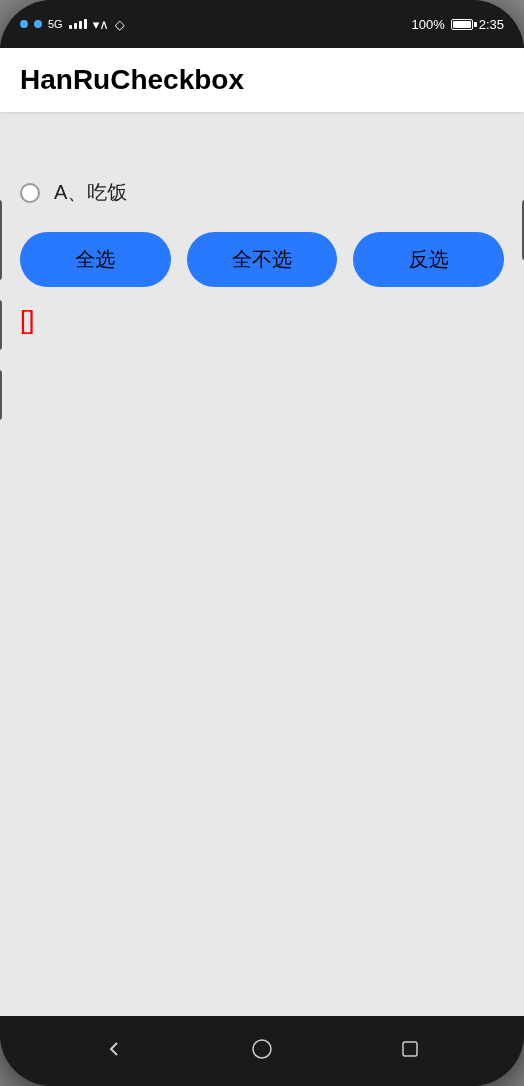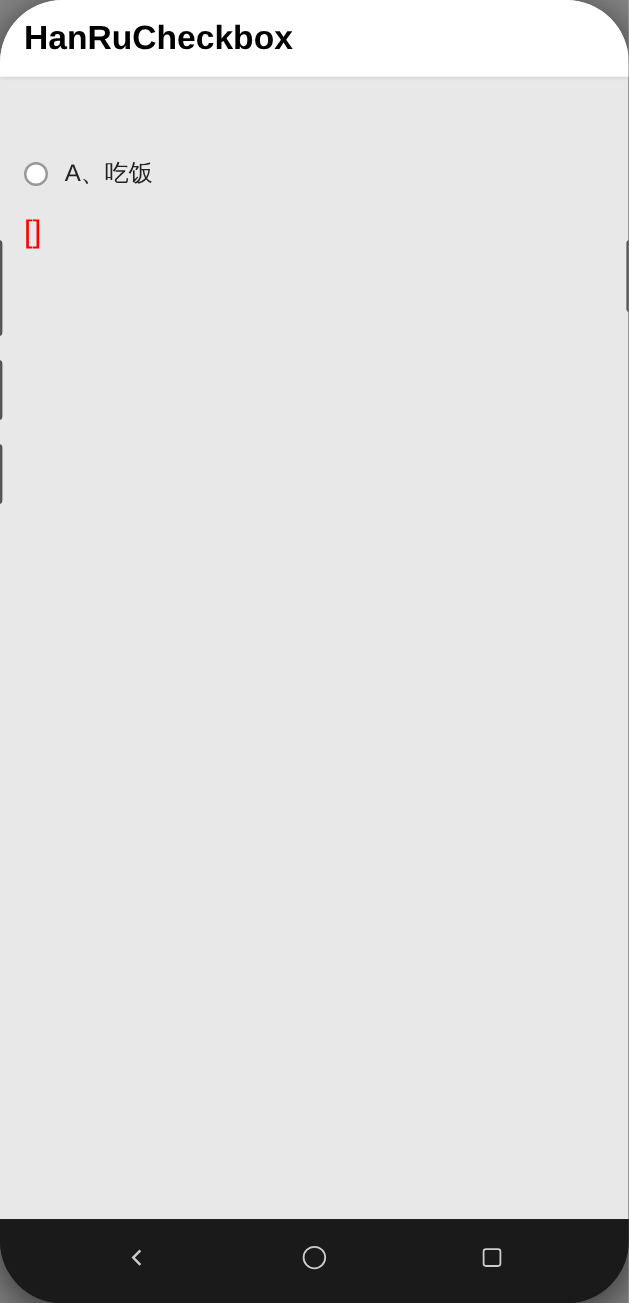--- a/index.html
+++ b/index.html
@@ -230,36 +230,63 @@
 </head>
 <body>
 
 <div class="phone-frame">
 
   <div class="side-button-left"></div>
   <div class="side-button-left2"></div>
   <div class="side-button-left3"></div>
   <div class="side-button-right"></div>
 
+  <div class="status-bar">
+    <div class="status-left">
+      <div class="status-dot"></div>
+      <div class="status-dot"></div>
+      <span style="color:white;font-size:11px;">5G</span>
+      <div class="signal-bars">
+        <span style="height:4px"></span>
+        <span style="height:6px"></span>
+        <span style="height:8px"></span>
+        <span style="height:10px"></span>
+      </div>
+      <span style="color:white;font-size:13px;">▾∧</span>
+      <span style="color:white;font-size:13px;">◇</span>
+    </div>
+    <div class="status-right">
+      <span>100%</span>
+      <div class="battery-icon">
+        <div class="battery-fill"></div>
+      </div>
+      <span>2:35</span>
+    </div>
+  </div>
 
   <div class="app-screen">
 
     <div class="app-header">
       <span class="app-title">HanRuCheckbox</span>
     </div>
 
     <div class="content">
 
       <div class="checkbox-item">
         <div class="checkbox-circle"></div>
         <span class="checkbox-label">A、吃饭</span>
       </div>
 
 
 
+      <div class="buttons-row">
+        <button class="btn">全选</button>
+        <button class="btn">全不选</button>
+        <button class="btn">反选</button>
+      </div>
 
       <div class="result-display">
         <span class="result-bracket-red">[</span>
         <span style="font-size:18px;color:#222;"></span>
         <span class="result-bracket-red">]</span>
       </div>
 
     </div>
   </div>
 

